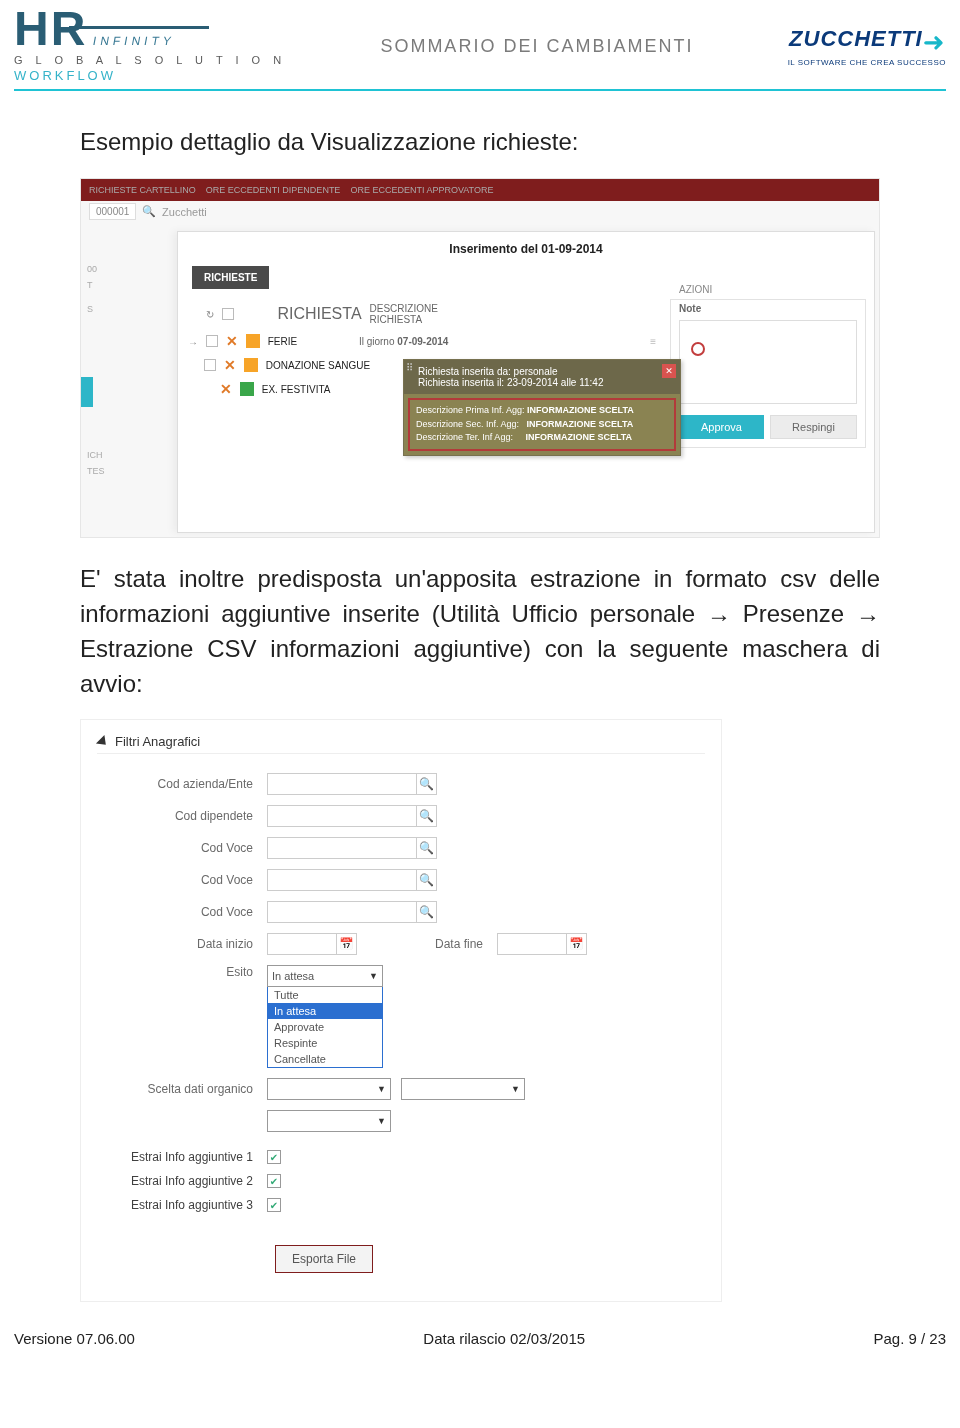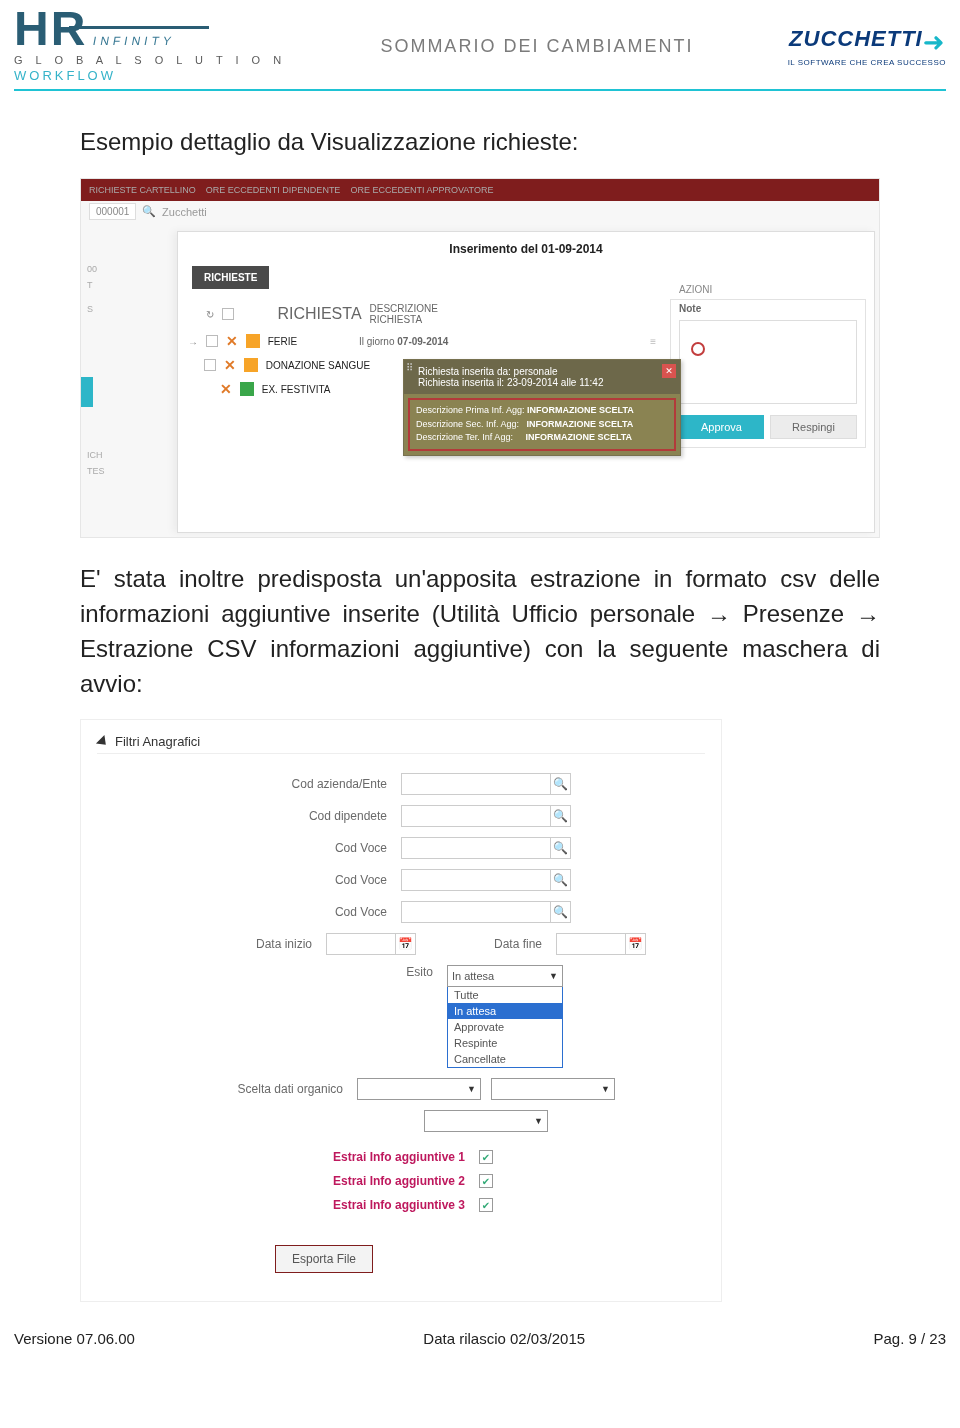--- a/index.html
+++ b/index.html
@@ -55,23 +55,23 @@
   .s1-side { position: absolute; left: 0; top: 82px; width: 96px; font-size: 9px; color: #aaa; }
   .s1-side div { padding: 3px 6px; }
   .s1-sideblue { background: #2db6c8; height: 30px; margin-top: 60px; width: 4px; }
   
   .shot2 { background: #fff; border: 1px solid #eee; margin-bottom: 18px; }
   .s2-bar { background: #3a3a3a; color: #fff; font-size: 12px; padding: 8px 12px; }
   .s2-section { padding: 10px 16px; }
   .s2-filthdr { display: flex; align-items: center; gap: 6px; font-size: 13px; color: #333; padding: 4px 0; border-bottom: 1px solid #eee; }
   .s2-tri { width: 0; height: 0; border-left: 6px solid transparent; border-right: 6px solid transparent; border-top: 8px solid #333; transform: rotate(-45deg); }
   .s2-form { padding: 14px 0 0 0; }
-  .s2-row { display: flex; align-items: center; padding: 5px 0; font-size: 12px; color: #555; justify-content: center; }
+  .s2-row { display: flex; align-items: center; padding: 5px 0; font-size: 12px; color: #555; }
   .s2-lbl { width: 170px; text-align: right; padding-right: 14px; color: #6a6a6a; }
-  .s2-lbl-b { font-weight: 700; color: #be185d; }
+  .s2-lbl-b { font-weight: 400; color: #404040; }
   .s2-inp { border: 1px solid #ccc; height: 22px; padding: 2px 4px; }
   .s2-inp-w { width: 150px; }
   .s2-inp-n { width: 70px; }
   .s2-srch { width: 20px; height: 22px; border: 1px solid #ccc; border-left: none; display: inline-flex; align-items: center; justify-content: center; color: #888; }
   .s2-cal { width: 20px; height: 22px; border: 1px solid #ccc; border-left: none; display: inline-flex; align-items: center; justify-content: center; }
   .s2-sel { border: 1px solid #999; height: 22px; width: 116px; background: #fff; position: relative; display: inline-flex; align-items: center; padding: 0 4px; font-size: 11px; color: #555; }
   .s2-sel::after { content: "▼"; position: absolute; right: 4px; font-size: 9px; color: #333; }
   .s2-selbox { border: 1px solid #2b6fd0; width: 116px; margin-top: -1px; background: #fff; font-size: 11px; }
   .s2-opt { padding: 2px 6px; color: #555; }
   .s2-opt-sel { background: #2b6fd0; color: #fff; }

